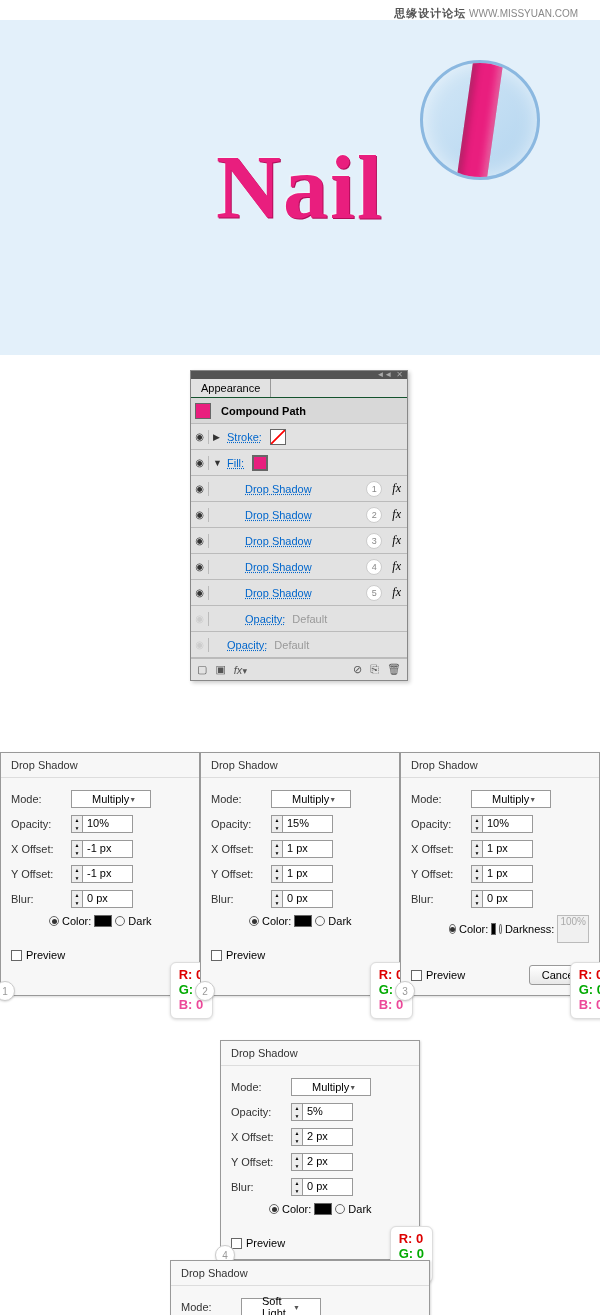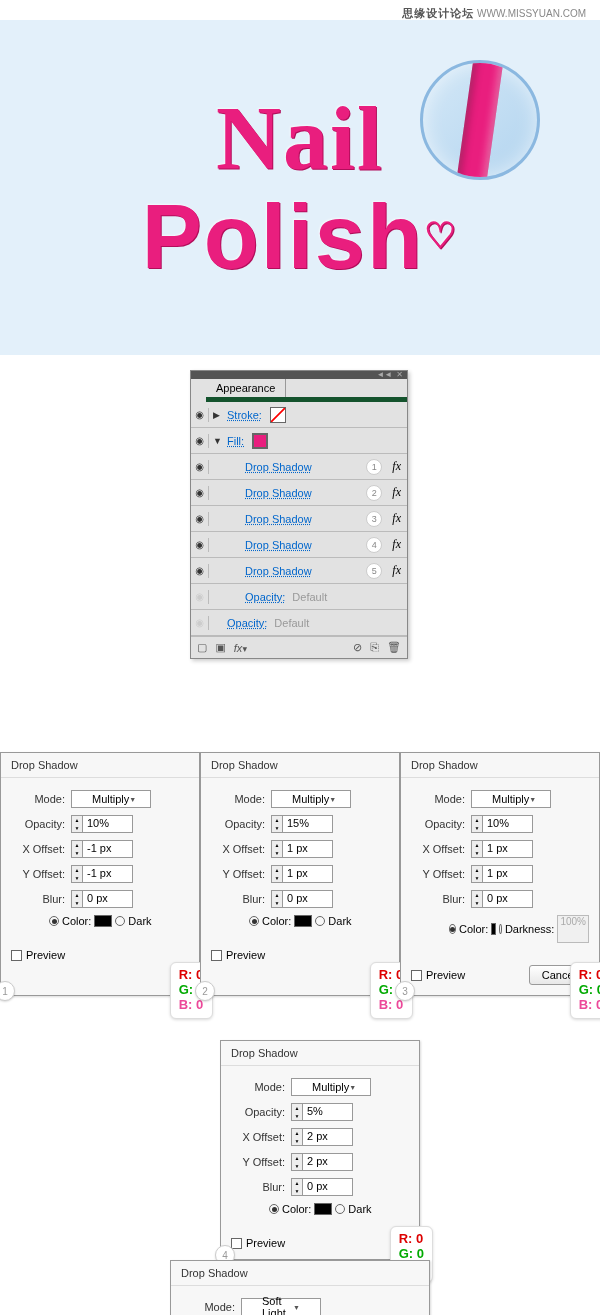--- a/index.html
+++ b/index.html
@@ -1,18 +1,18 @@
 <!DOCTYPE html>
 <html><head>
 <meta charset="utf-8">
 <style>
 * { margin: 0; padding: 0; box-sizing: border-box; font-family: "Segoe UI", Tahoma, sans-serif; }
 body { width: 600px; height: 1315px; background: #fff; position: relative; }
 
-.watermark { position: absolute; top: 6px; right: 14px; font-size: 10px; color: #888; text-align: right; }
+.watermark { position: absolute; top: 6px; right: 22px; font-size: 10px; color: #888; text-align: right; }
 .watermark b { color: #555; font-size: 11px; letter-spacing: 1px; }
 
 
 .artwork {
   position: absolute; left: 0; top: 20px; width: 600px; height: 335px;
   background: #e3f0fa; display: flex; flex-direction: column; align-items: center; justify-content: center;
 }
 .script-text {
   font-family: "Brush Script MT", cursive; font-weight: bold;
   color: #e91e7e; font-size: 90px; line-height: 1.1; text-shadow: 1px 1px 0 #b10d5a, -1px -1px 2px rgba(255,255,255,0.6);
@@ -29,21 +29,21 @@
   box-shadow: inset 3px 0 8px rgba(0,0,0,0.3), inset -3px 0 8px rgba(255,255,255,0.4); }
 
 
 .panel {
   position: absolute; left: 190px; top: 370px; width: 218px;
   background: #e2e2e2; border: 1px solid #888; font-size: 11px;
   box-shadow: 2px 2px 4px rgba(0,0,0,0.2);
 }
 .panel-topbar { height: 8px; background: #545454; display: flex; justify-content: flex-end; align-items: center; padding: 0 4px; gap: 4px; }
 .panel-topbar span { color: #aaa; font-size: 8px; line-height: 8px; }
-.panel-tab { display: flex; border-bottom: 5px solid #14532d; margin-left: 15px; }
+.panel-tab { display: flex; border-bottom: 1px solid #14532d; }
 .panel-tab .tab { padding: 3px 10px; background: #e2e2e2; border-right: 1px solid #999; font-size: 11px; }
 .panel-row { display: flex; align-items: center; height: 26px; border-bottom: 1px solid #bbb; background: #e2e2e2; padding: 0 4px; gap: 4px; }
 .panel-row.header { background: #d8d8d8; font-weight: bold; }
 .eye { width: 14px; height: 14px; display: flex; align-items: center; justify-content: center; font-size: 10px; color: #333; border-right: 1px solid #bbb; padding-right: 4px; }
 .tri { font-size: 9px; color: #333; width: 10px; }
 .swatch { width: 16px; height: 16px; border: 1px solid #666; display: inline-block; }
 .swatch.pink { background: #e91e7e; }
 .swatch.none { background: linear-gradient(135deg, #fff 45%, #f00 47%, #f00 53%, #fff 55%); }
 .swatch.fill { border: 2px double #666; background: #e91e7e; }
 .link { color: #0066cc; text-decoration: underline dotted; cursor: pointer; }
@@ -59,21 +59,21 @@
 .dialogs-top { position: absolute; top: 752px; left: 0; width: 600px; }
 .dialogs-bottom { position: absolute; top: 1040px; left: 0; width: 600px; display: flex; justify-content: center; }
 .dialogs-top .row { display: flex; }
 .dialog {
   background: #f7f7f7; border: 1px solid #999; font-size: 11px; position: relative;
   padding: 0; box-shadow: 1px 1px 2px rgba(0,0,0,0.15);
 }
 .dlg-title { padding: 6px 10px; border-bottom: 1px solid #ddd; font-size: 11px; color: #333; }
 .dlg-body { padding: 12px 10px 8px; }
 .dlg-field { display: flex; align-items: center; margin-bottom: 7px; }
-.dlg-field label { width: 54px; text-align: right; margin-right: 6px; color: #333; }
+.dlg-field label { width: 54px; text-align: left; margin-right: 6px; color: #333; }
 .dlg-select { border: 1px solid #999; background: #fff; padding: 1px 20px; height: 18px; font-size: 11px; width: 80px; display: flex; justify-content: space-between; align-items: center; }
 .dlg-select::after { content: "▼"; font-size: 7px; color: #555; }
 .stepper { display: flex; }
 .step-btns { width: 12px; height: 18px; border: 1px solid #999; display: flex; flex-direction: column; font-size: 5px; background: #eee; }
 .step-btns span { flex: 1; display: flex; align-items: center; justify-content: center; }
 .step-input { border: 1px solid #999; border-left: none; background: #fff; padding: 1px 4px; height: 18px; width: 50px; font-size: 11px; }
 .color-row { display: flex; align-items: center; gap: 3px; margin-bottom: 10px; margin-left: 38px; }
 .radio { width: 10px; height: 10px; border: 1px solid #666; border-radius: 50%; display: inline-flex; align-items: center; justify-content: center; }
 .radio.on::after { content: ""; width: 5px; height: 5px; background: #333; border-radius: 50%; }
 .color-swatch { width: 18px; height: 12px; border: 1px solid #666; background: #000; }
@@ -102,35 +102,36 @@
 </style>
 </head>
 <body>
 
 <div class="watermark">
   <b>思缘设计论坛</b> <span>WWW.MISSYUAN.COM</span>
 </div>
 
 <div class="artwork">
   <div class="script-text">Nail</div>
-  <div class="script-text">
-    <span>Polish</span><span class="heart">♡</span>
-  </div>
   <div class="magnifier">
     <div class="mag-stroke"></div>
   </div>
 </div>
 
 <div class="panel">
   <div class="panel-topbar">
     <span>◄◄</span>
     <span>✕</span>
   </div>
   <div class="panel-tab">
     <div class="tab">Appearance</div>
+  </div>
+  <div class="panel-row header">
+    <span class="swatch pink"></span>
+    <span style="margin-left:6px">Compound Path</span>
   </div>
   <div class="panel-row">
     <span class="eye">◉</span>
     <span class="tri">▶</span>
     <span class="link">Stroke:</span>
     <span class="swatch none" style="margin-left:4px"></span>
   </div>
   <div class="panel-row">
     <span class="eye">◉</span>
     <span class="tri">▼</span>

